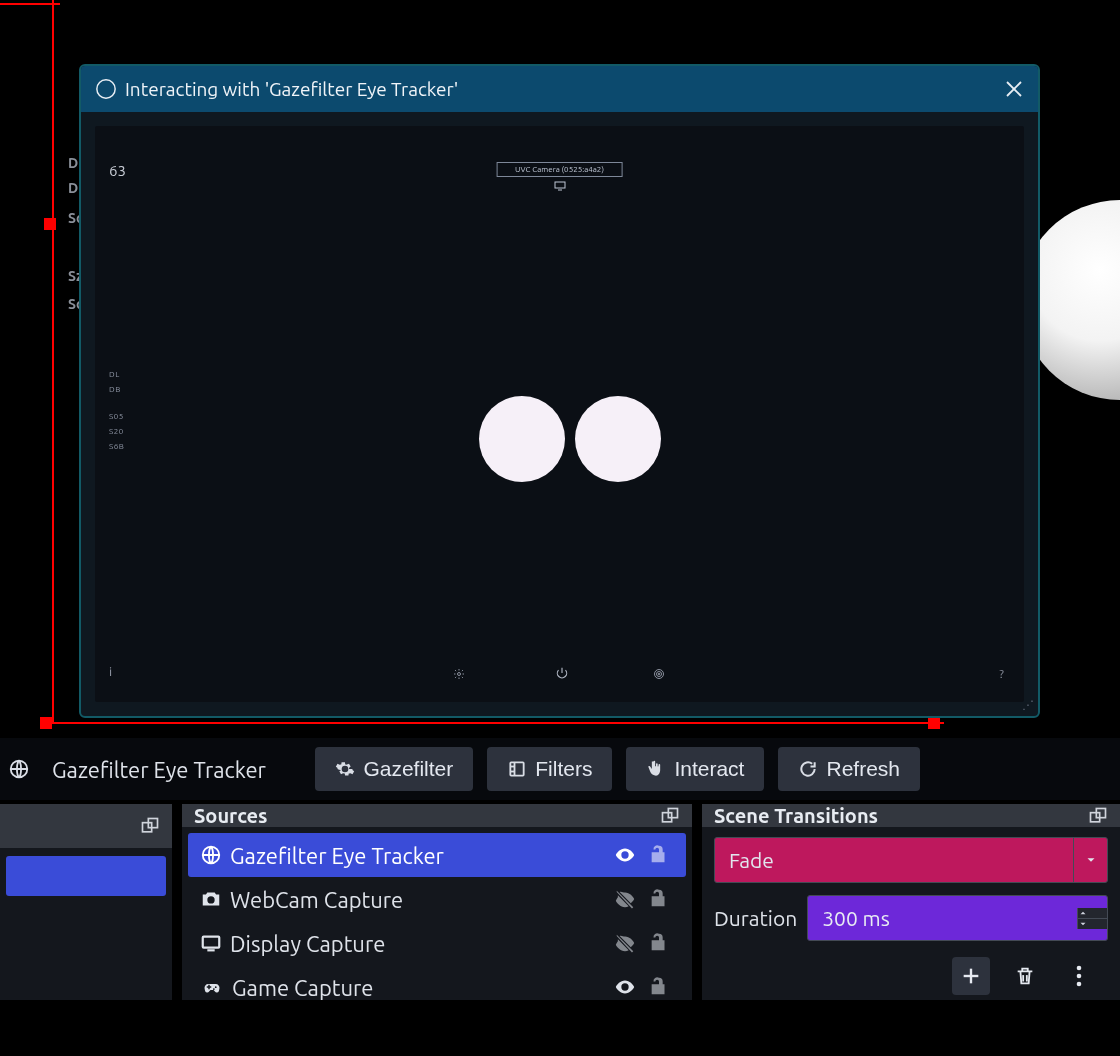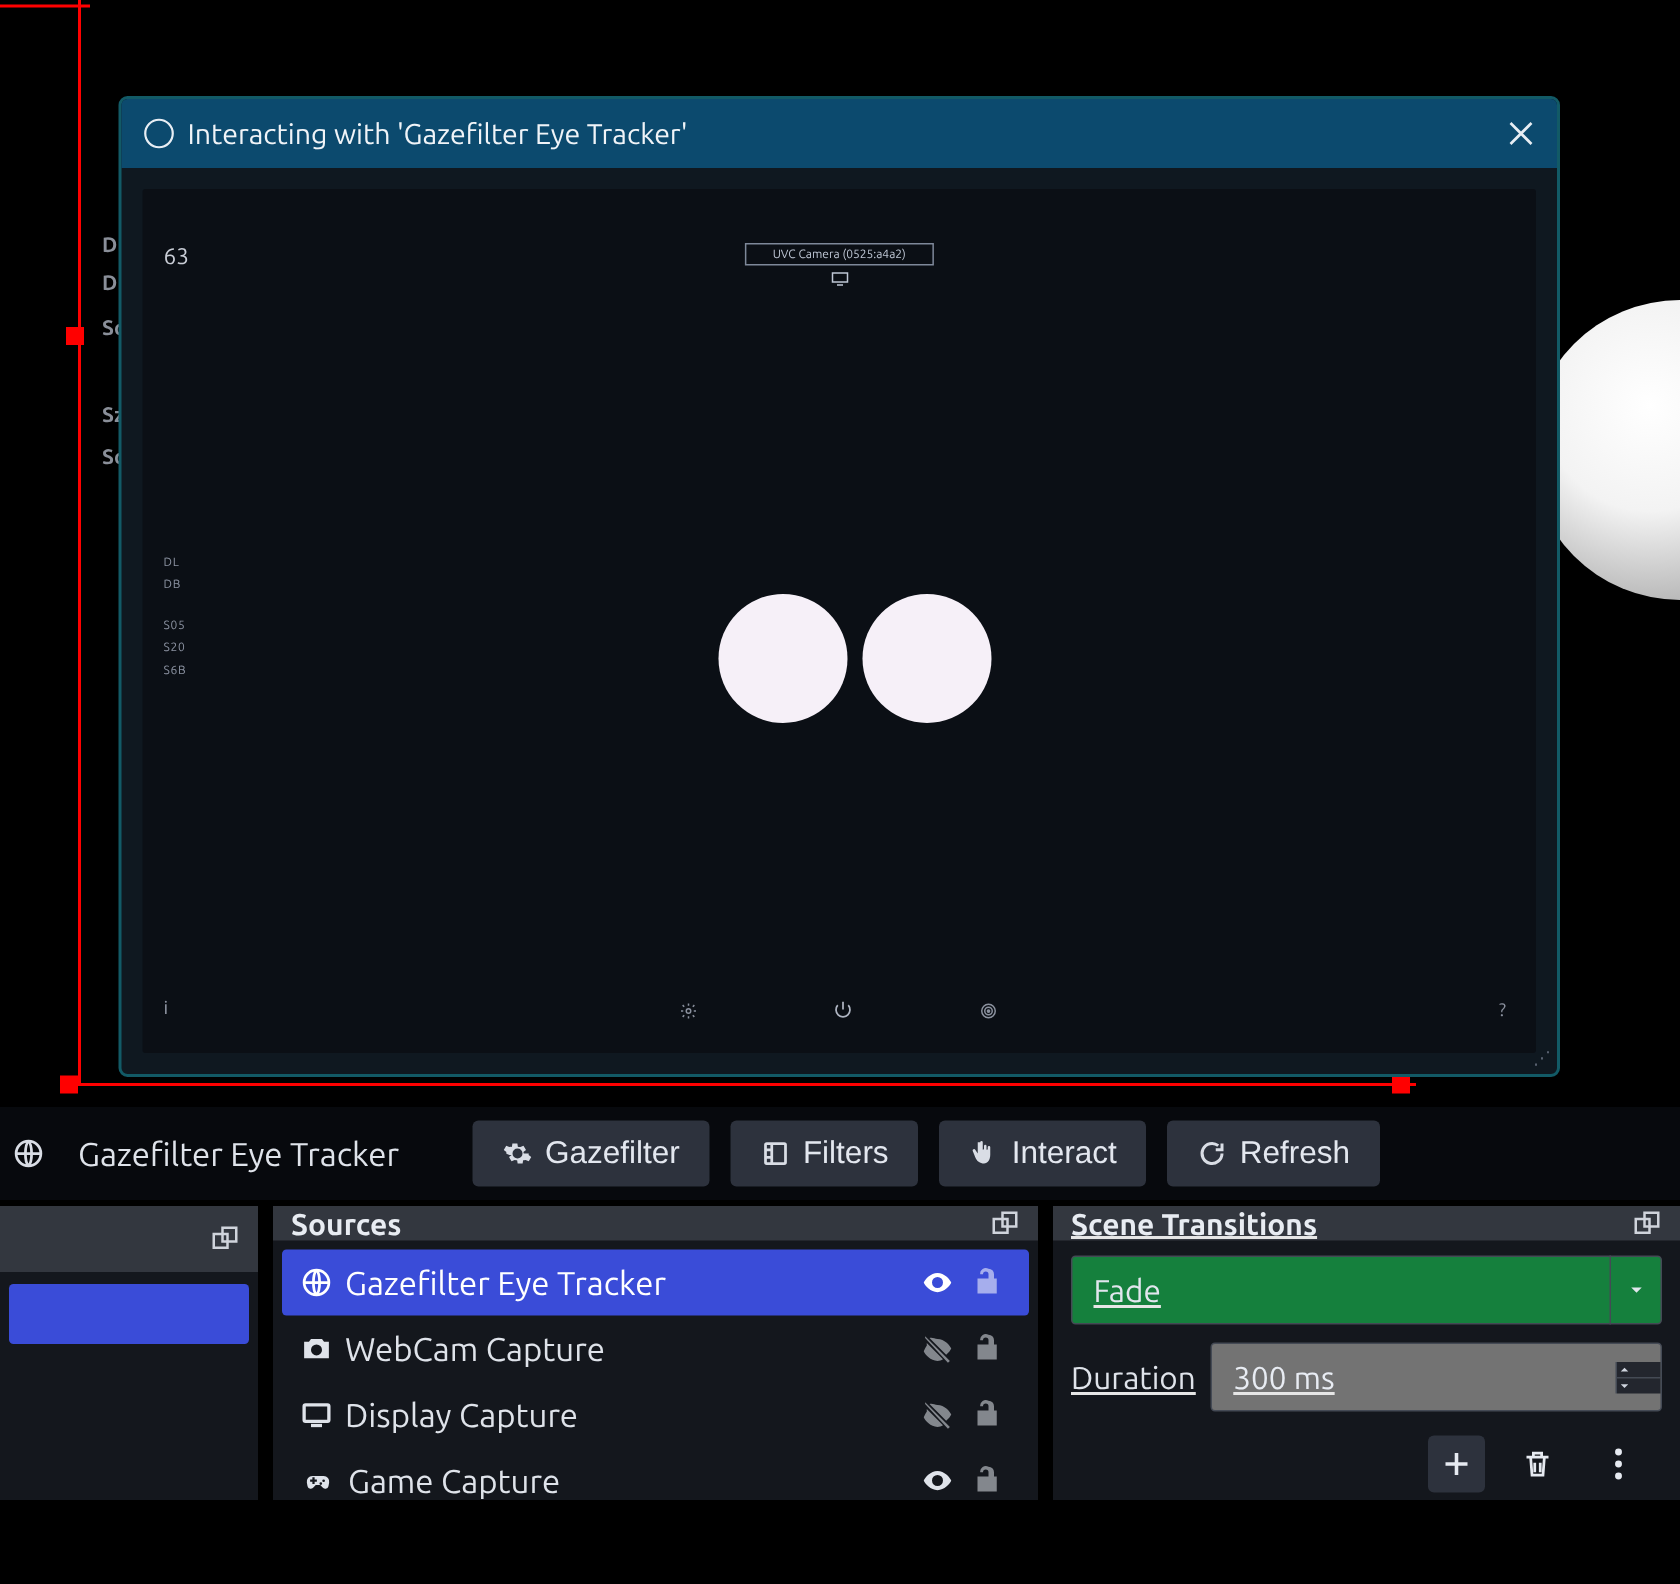--- a/index.html
+++ b/index.html
@@ -98,21 +98,21 @@
   .ctx-btn svg, .ctx-btn .ico{ width:20px; height:20px; }
 
   
   .panels{
     position:absolute; left:0; top:804px; width:100%; height:196px;
     display:flex; gap:10px; z-index:5;
   }
   .panel{ background:#14171d; display:flex; flex-direction:column; }
   .panel.scenes{ width:172px; }
   .panel.sources{ width:510px; }
-  .panel.transitions{ flex:1;text-decoration:underline; }
+  .panel.transitions{ flex:1; }
   .panel-head{
     background:#33373f; height:44px; display:flex; align-items:center;
     padding:0 12px; color:#e8ecf2; font-size:20px; font-weight:700;
   }
   .panel-head .spacer{ flex:1; }
   .dock-icon{ cursor:pointer; opacity:.9; }
 
   .panel-body{ flex:1; padding:6px 6px; }
 
   .scene-item{
@@ -127,30 +127,30 @@
   }
   .src-item.selected{ background:#3a4cd8; color:#fff; }
   .src-item .label{ flex:1; }
   .src-item .eye, .src-item .lock{ width:26px; text-align:center; cursor:pointer; }
   .eye svg, .lock svg { width:22px; height:22px; display:block; }
   .muted svg { opacity:.55; }
   .unlocked svg { opacity:.55; }
 
   .trans-body{ padding:10px 12px; }
   .trans-select{
-    display:flex; align-items:center; background:#15803d;
+    display:flex; align-items:center; background:#be185d;
     border:1px solid #444a55; border-radius:3px; height:46px;
   }
   .trans-select .val{ flex:1; padding:0 14px; color:#e2e6ee; font-size:21px;}
   .trans-select .chev{ width:34px; height:46px; border-left:1px solid #444a55;
     display:flex; align-items:center; justify-content:center; cursor:pointer;}
   .dur-row{ display:flex; align-items:center; gap:10px; margin-top:12px; }
   .dur-label{ color:#dfe3ea; font-size:21px; }
   .dur-input{
-    flex:1; display:flex; align-items:center; background:#737373;
+    flex:1; display:flex; align-items:center; background:#6d28d9;
     border:1px solid #444a55; border-radius:3px; height:46px;
   }
   .dur-input .val{ flex:1; padding:0 14px; color:#e8ecf3; font-size:21px;}
   .spin{ width:30px; display:flex; flex-direction:column; border-left:1px solid #444a55;}
   .spin button{ flex:1; background:#23262e; border:none; color:#cfd4de; cursor:pointer; font-size:10px;}
   .spin button:first-child{ border-bottom:1px solid #444a55;}
   .trans-actions{ display:flex; gap:16px; justify-content:flex-end; margin-top:16px; padding-right:10px;}
   .ta-btn{ width:38px; height:38px; background:#2d323d; border-radius:4px;
     display:flex; align-items:center; justify-content:center; cursor:pointer;}
   .ta-btn.plain{ background:transparent; }

